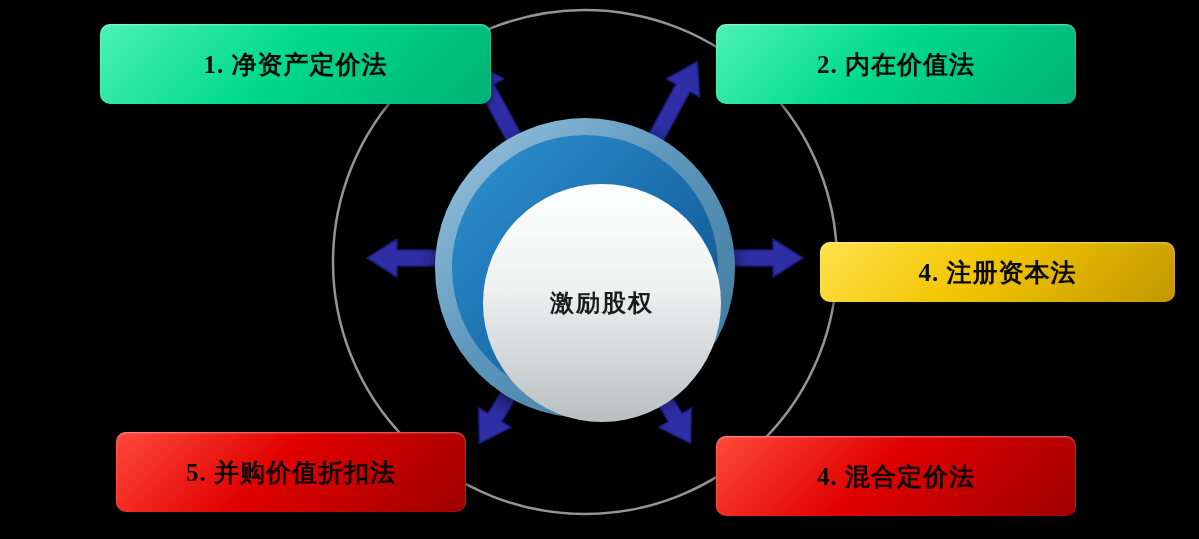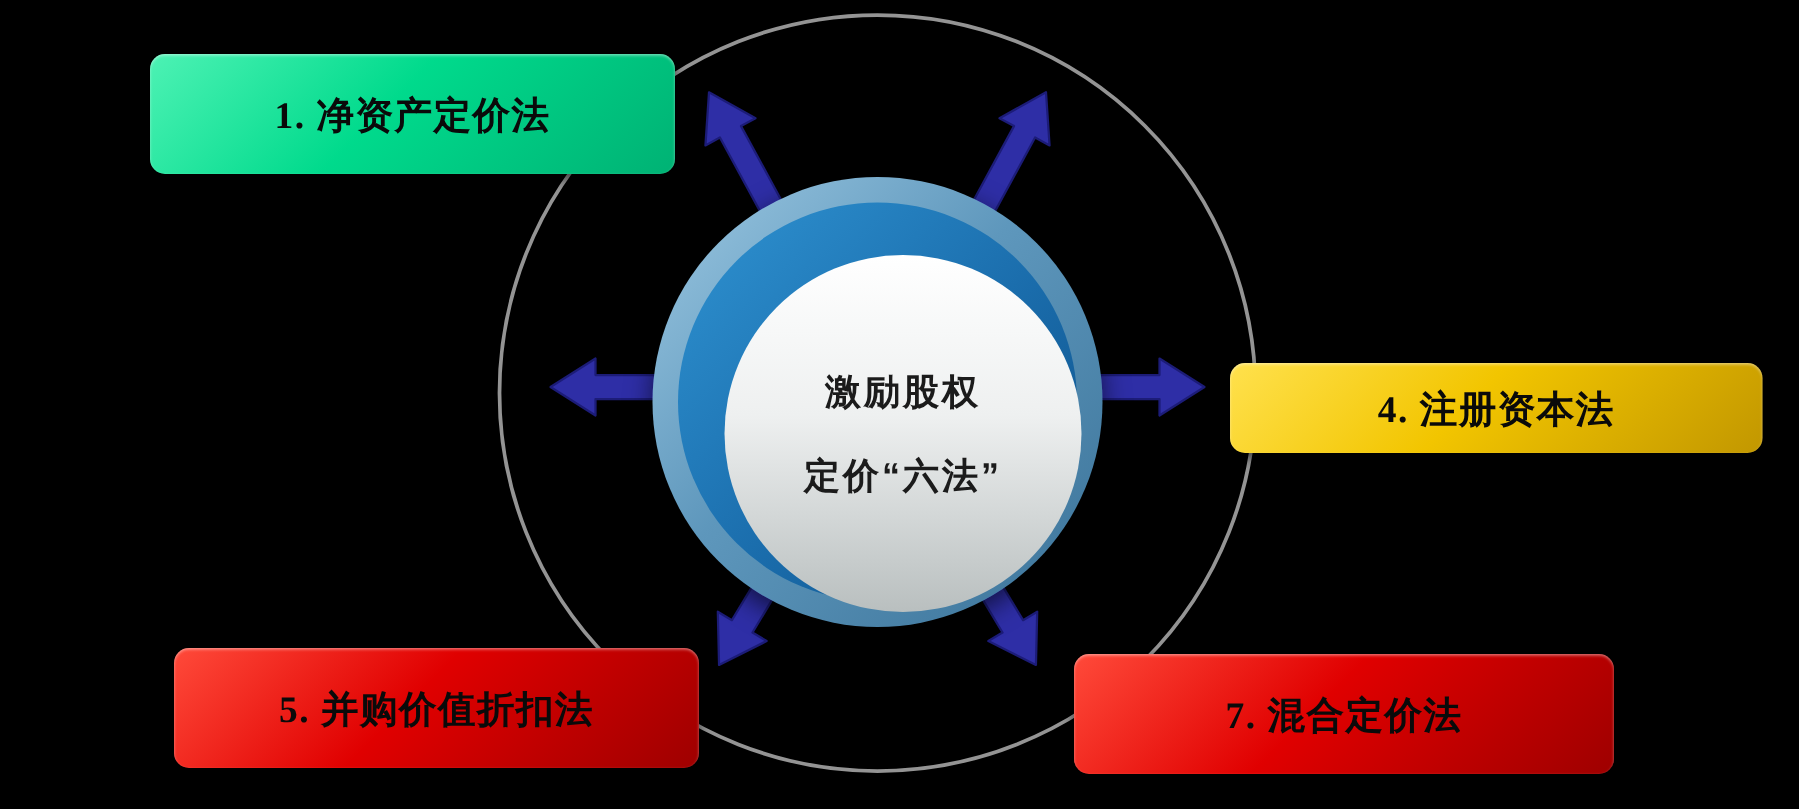--- a/index.html
+++ b/index.html
@@ -19,41 +19,41 @@
     border-radius:10px;
     font-size:25px;font-weight:bold;color:#0a0a0a;
     text-align:center;
     box-shadow:0 3px 8px rgba(0,0,0,.55), inset 0 1px 2px rgba(255,255,255,.45);
     letter-spacing:1px;
   }
   .box.green{background:linear-gradient(135deg,#4df2b4 0%,var(--green,#00da8c) 45%,#00b274 100%);}
   .box.gold {background:linear-gradient(135deg,#ffe14d 0%,var(--gold,#f2c500) 45%,#c29700 100%);}
   .box.red  {background:linear-gradient(135deg,#ff4a3a 0%,var(--red,#e00000) 45%,#9e0000 100%);}
 
-  .pos1{left:100px;top:36px;width:350px;height:80px;}
+  .pos1{left:100px;top:24px;width:391px;height:80px;}
   .pos2{left:716px;top:24px;width:360px;height:80px;}
   .pos3{left:6px;top:225px;width:354px;height:80px;}
   .pos4{left:820px;top:242px;width:355px;height:60px;}
   .pos5{left:116px;top:432px;width:350px;height:80px;}
   .pos6{left:716px;top:436px;width:360px;height:80px;}
 
   
   .hub{
     position:absolute;left:435px;top:118px;width:300px;height:300px;
     border-radius:50%;
     background:linear-gradient(135deg,#9cc8e2 0%,#5e97bc 45%,#3a7298 100%);
     box-shadow:0 6px 18px rgba(0,0,0,.6);
   }
   .hub-mid{
     position:absolute;left:17px;top:17px;width:266px;height:266px;
     border-radius:50%;
     background:linear-gradient(135deg,#2f93d2 0%,#1a6cab 55%,#0d4f86 100%);
   }
   .hub-inner{
-    position:absolute;left:31px;top:35px;width:238px;height:238px;
+    position:absolute;left:31px;top:49px;width:238px;height:238px;
     border-radius:50%;
     background:linear-gradient(180deg,#ffffff 0%,#eef0f0 45%,#b9bfbf 100%);
     display:flex;flex-direction:column;align-items:center;justify-content:center;
     gap:24px;
   }
   .hub-inner .line{
     font-size:24px;font-weight:bold;color:#1b1b1b;letter-spacing:2px;
     font-family:"Liberation Sans","DejaVu Sans",sans-serif;
   }
 </style>
@@ -72,32 +72,34 @@
       <polygon points="0,-8 65,-8 65,-19 95,0 65,19 65,8 0,8" transform="translate(652,145) rotate(-61.5)"></polygon>
       <polygon points="0,-8 65,-8 65,-19 95,0 65,19 65,8 0,8" transform="translate(518,145) rotate(-118.5)"></polygon>
       <polygon points="0,-8 45,-8 45,-19 75,0 45,19 45,8 0,8" transform="translate(652,379) rotate(59)"></polygon>
       <polygon points="0,-8 45,-8 45,-19 75,0 45,19 45,8 0,8" transform="translate(518,379) rotate(121)"></polygon>
     </g>
   </svg>
 
   <div class="box green pos1">
     <span>1. 净资产定价法</span>
   </div>
+  <div class="box green pos2">
+    <span>2. 内在价值法</span>
+  </div>
   <div class="box gold pos4">
     <span>4. 注册资本法</span>
   </div>
   <div class="box red pos5">
     <span>5. 并购价值折扣法</span>
   </div>
   <div class="box red pos6">
-    <span>7. 混合定价法</span>
+    <span>4. 混合定价法</span>
   </div>
 
   <div class="hub">
     <div class="hub-mid">
       <div class="hub-inner">
         <div class="line">激励股权</div>
-        <div class="line">定价“六法”</div>
       </div>
     </div>
   </div>
 
 </div>
 
 </body></html>

